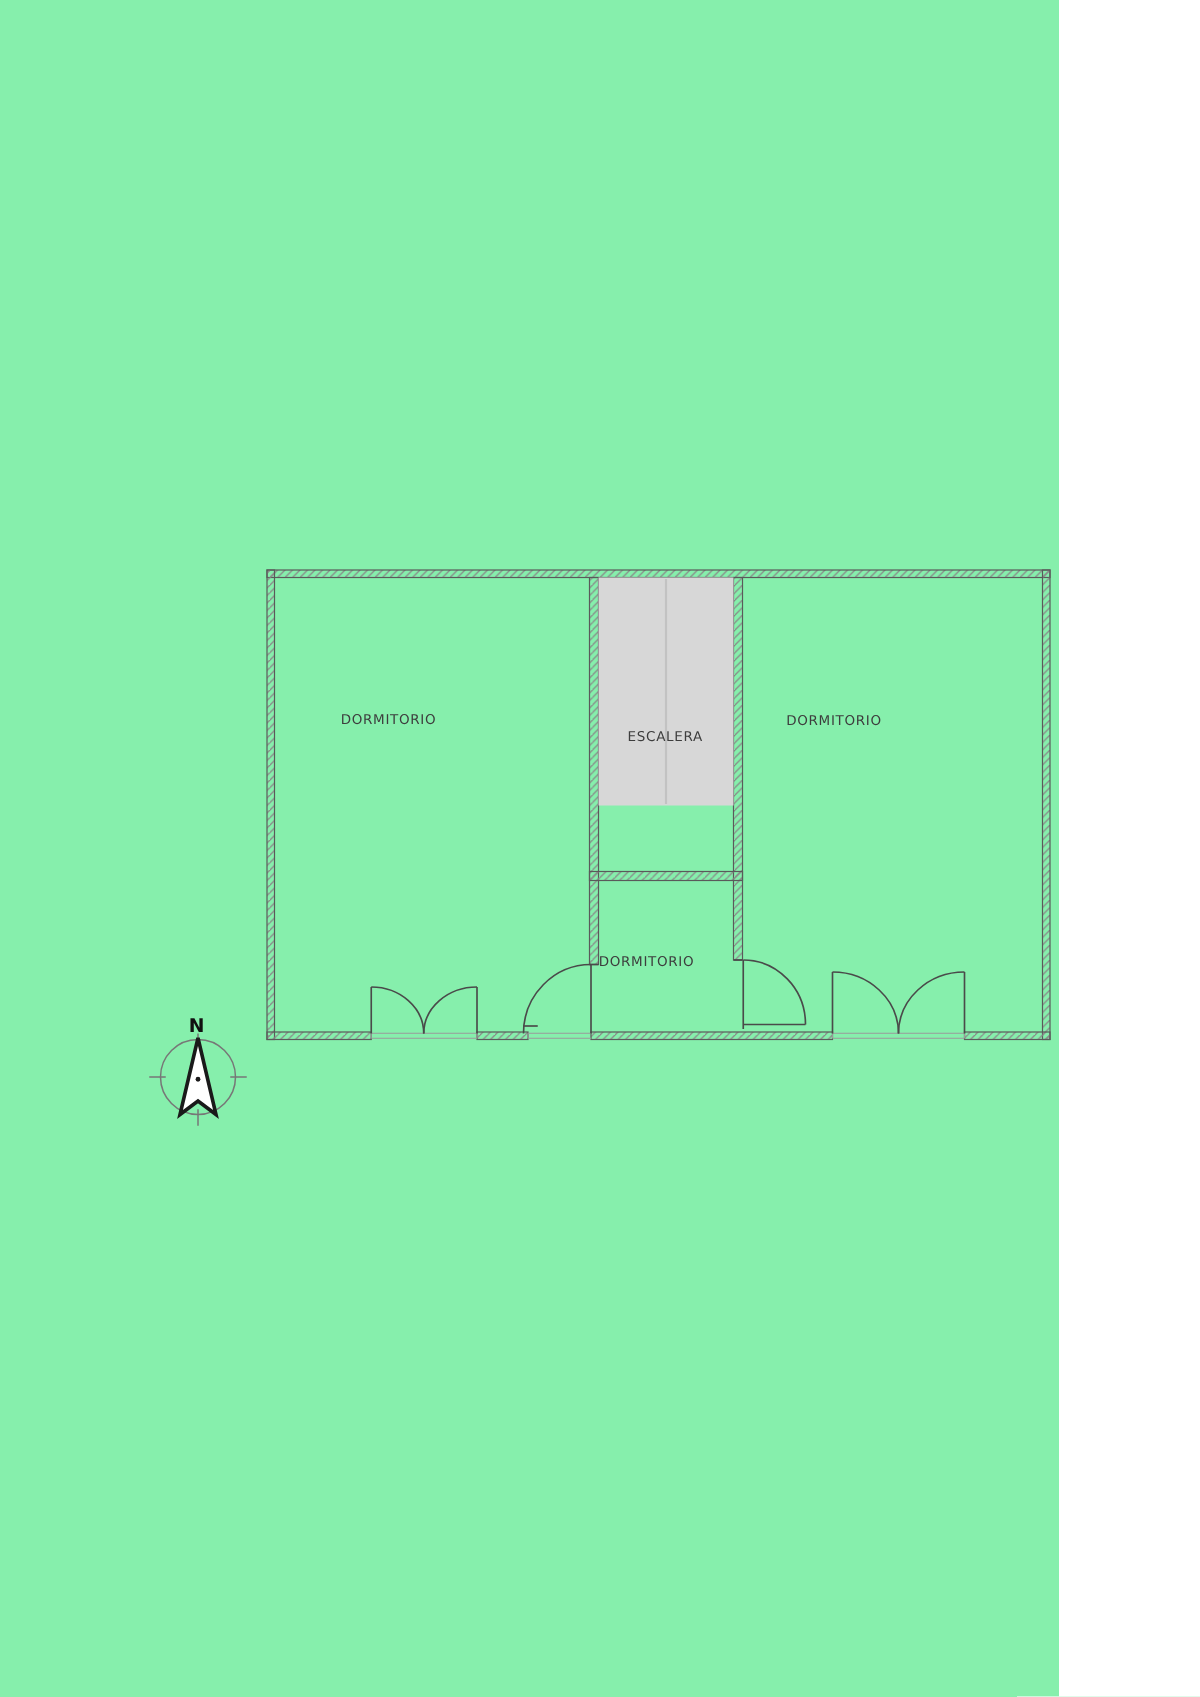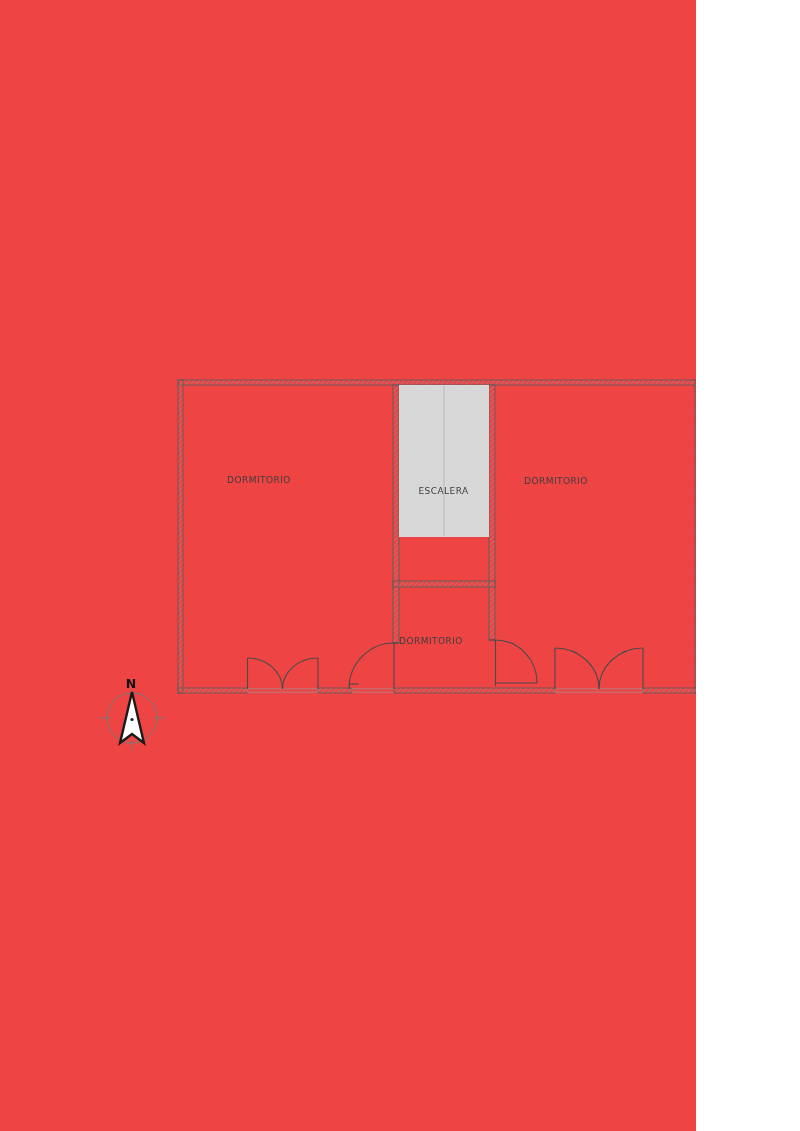--- a/index.html
+++ b/index.html
@@ -7,22 +7,23 @@
     padding: 0;
     background: #ffffff;
     width: 800px;
     height: 1131px;
     font-family: "DejaVu Sans", "Liberation Sans", sans-serif;
   }
   #page {
     position: relative;
     width: 696px;
     height: 1131px;
-    background: #ef4444;
+    background: #86efac;
     overflow: hidden;
+    padding-left: 10px;
   }
   svg { position: absolute; top: 0; left: 0; }
   .wall {
     fill: url(#hatch);
     stroke: #5a5a5a;
     stroke-width: 0.8;
   }
   .door {
     fill: none;
     stroke: #4a4a4a;

